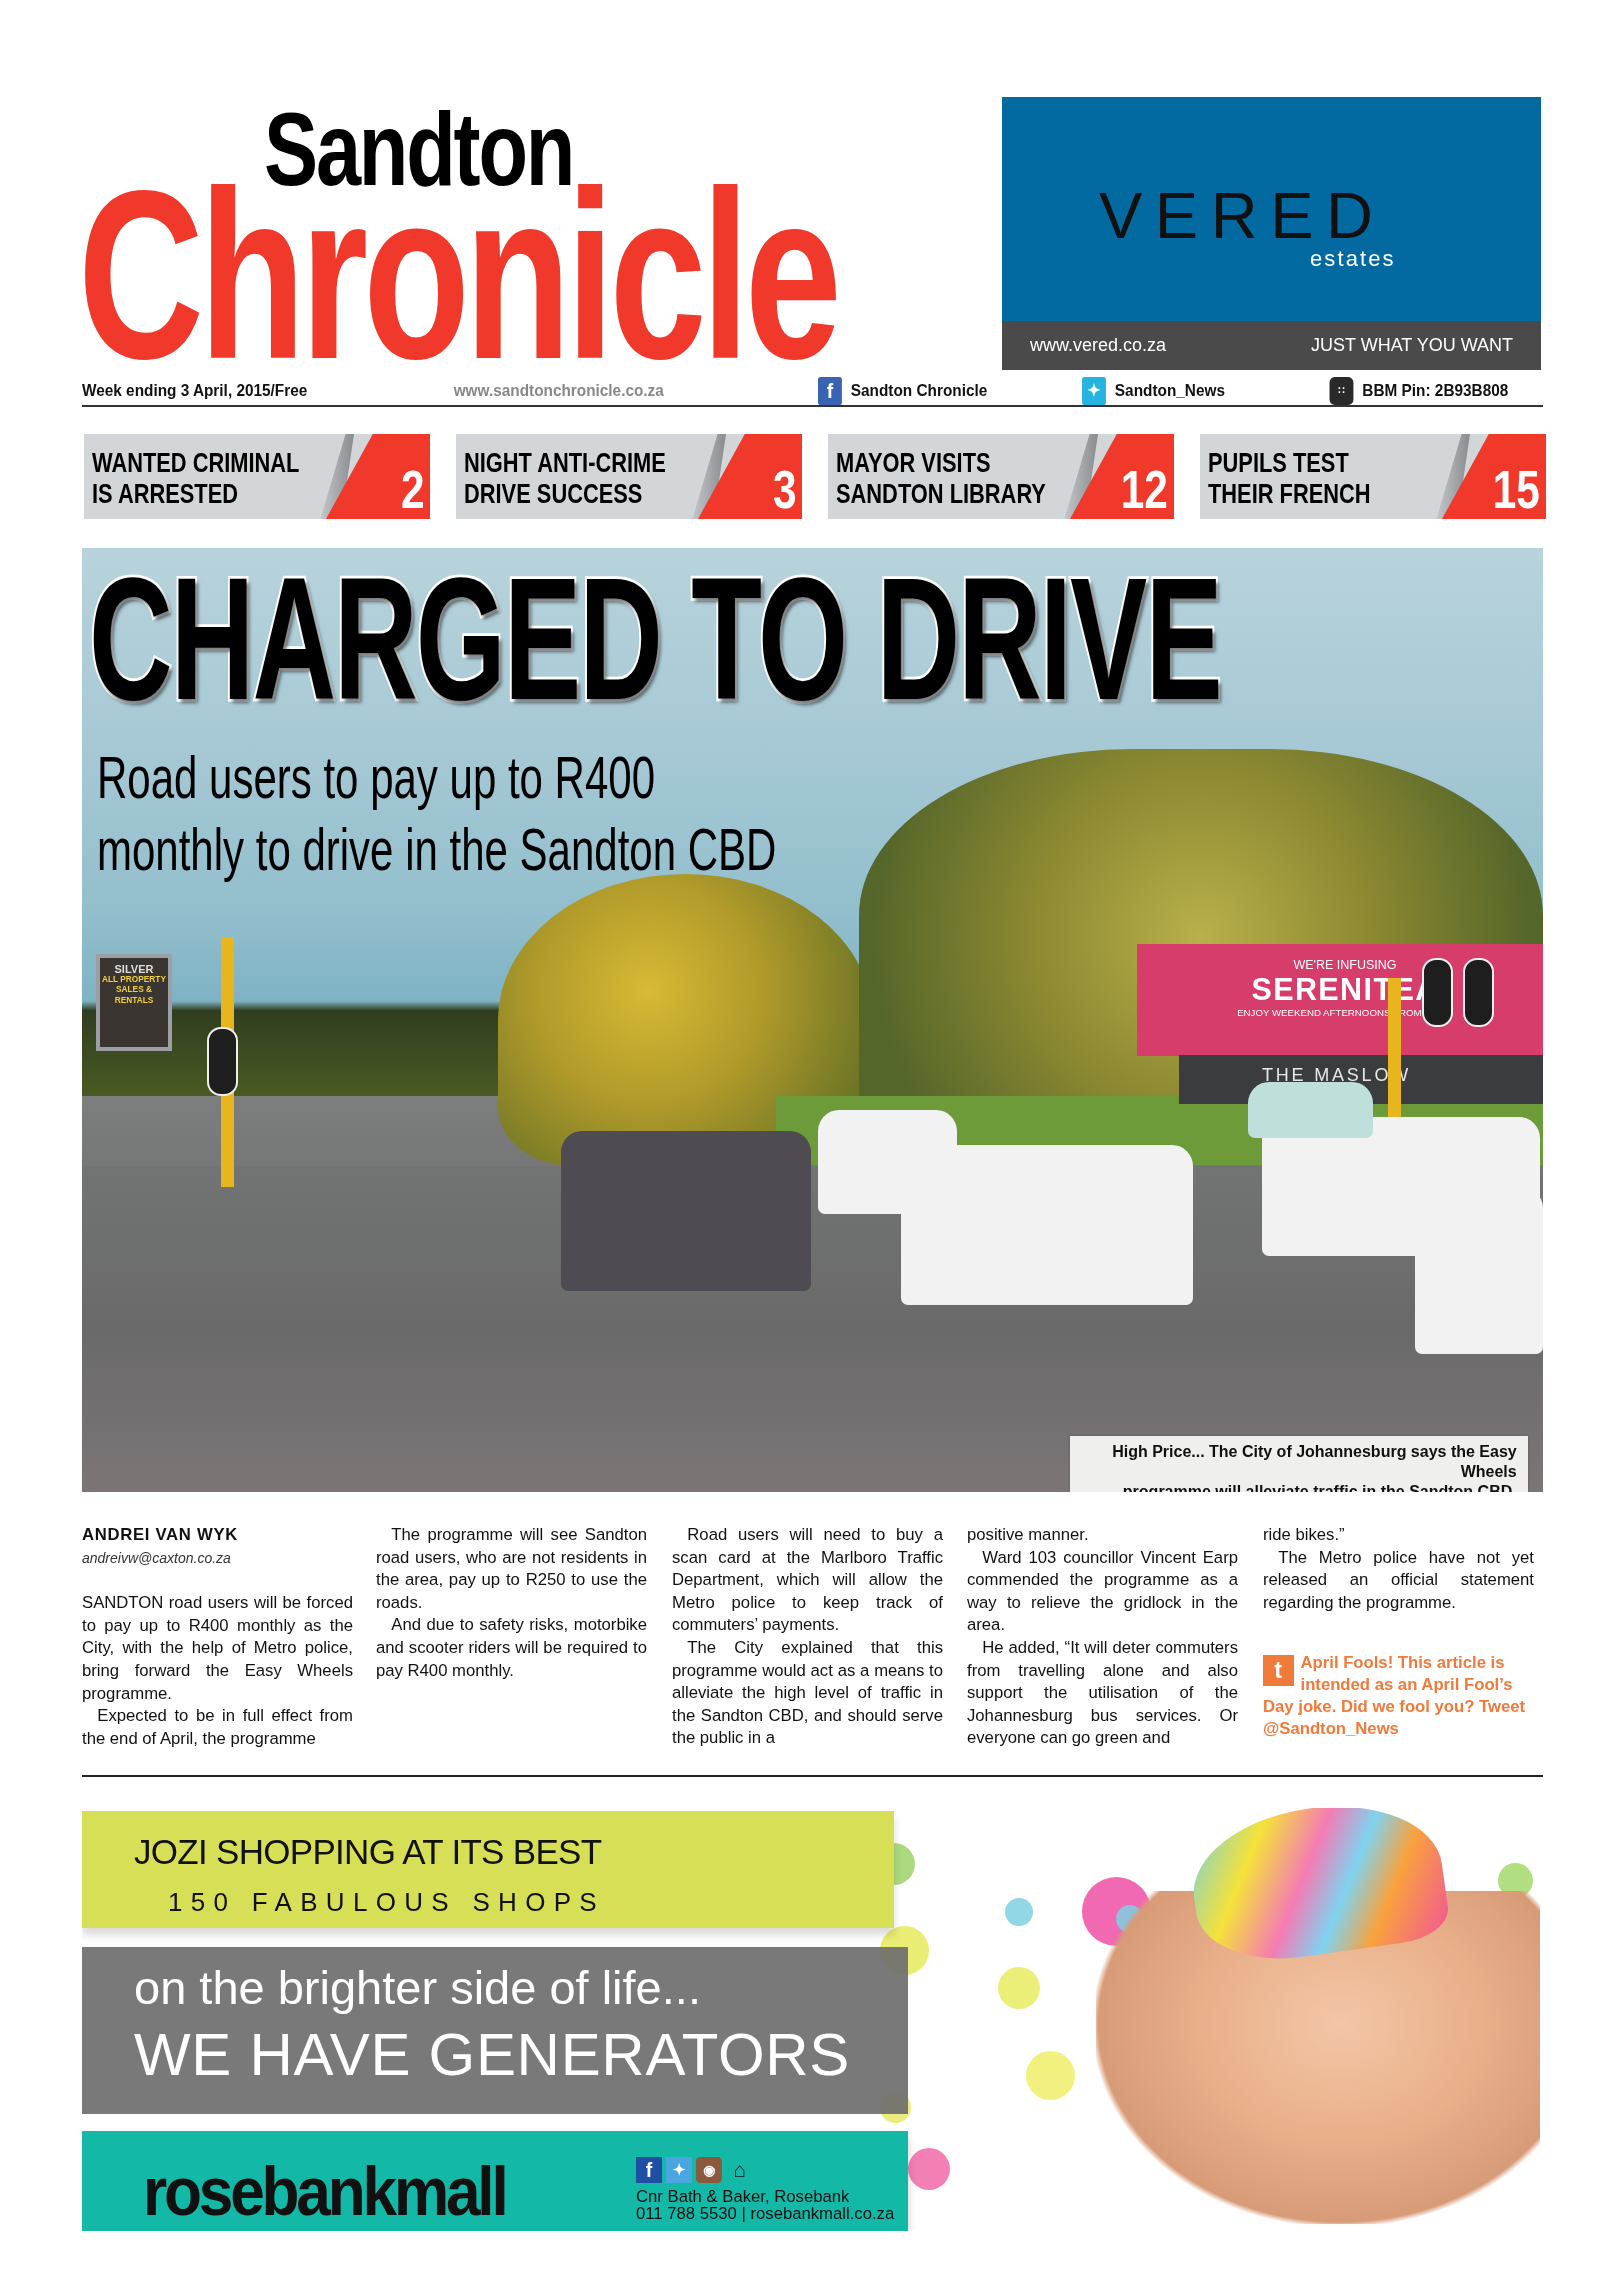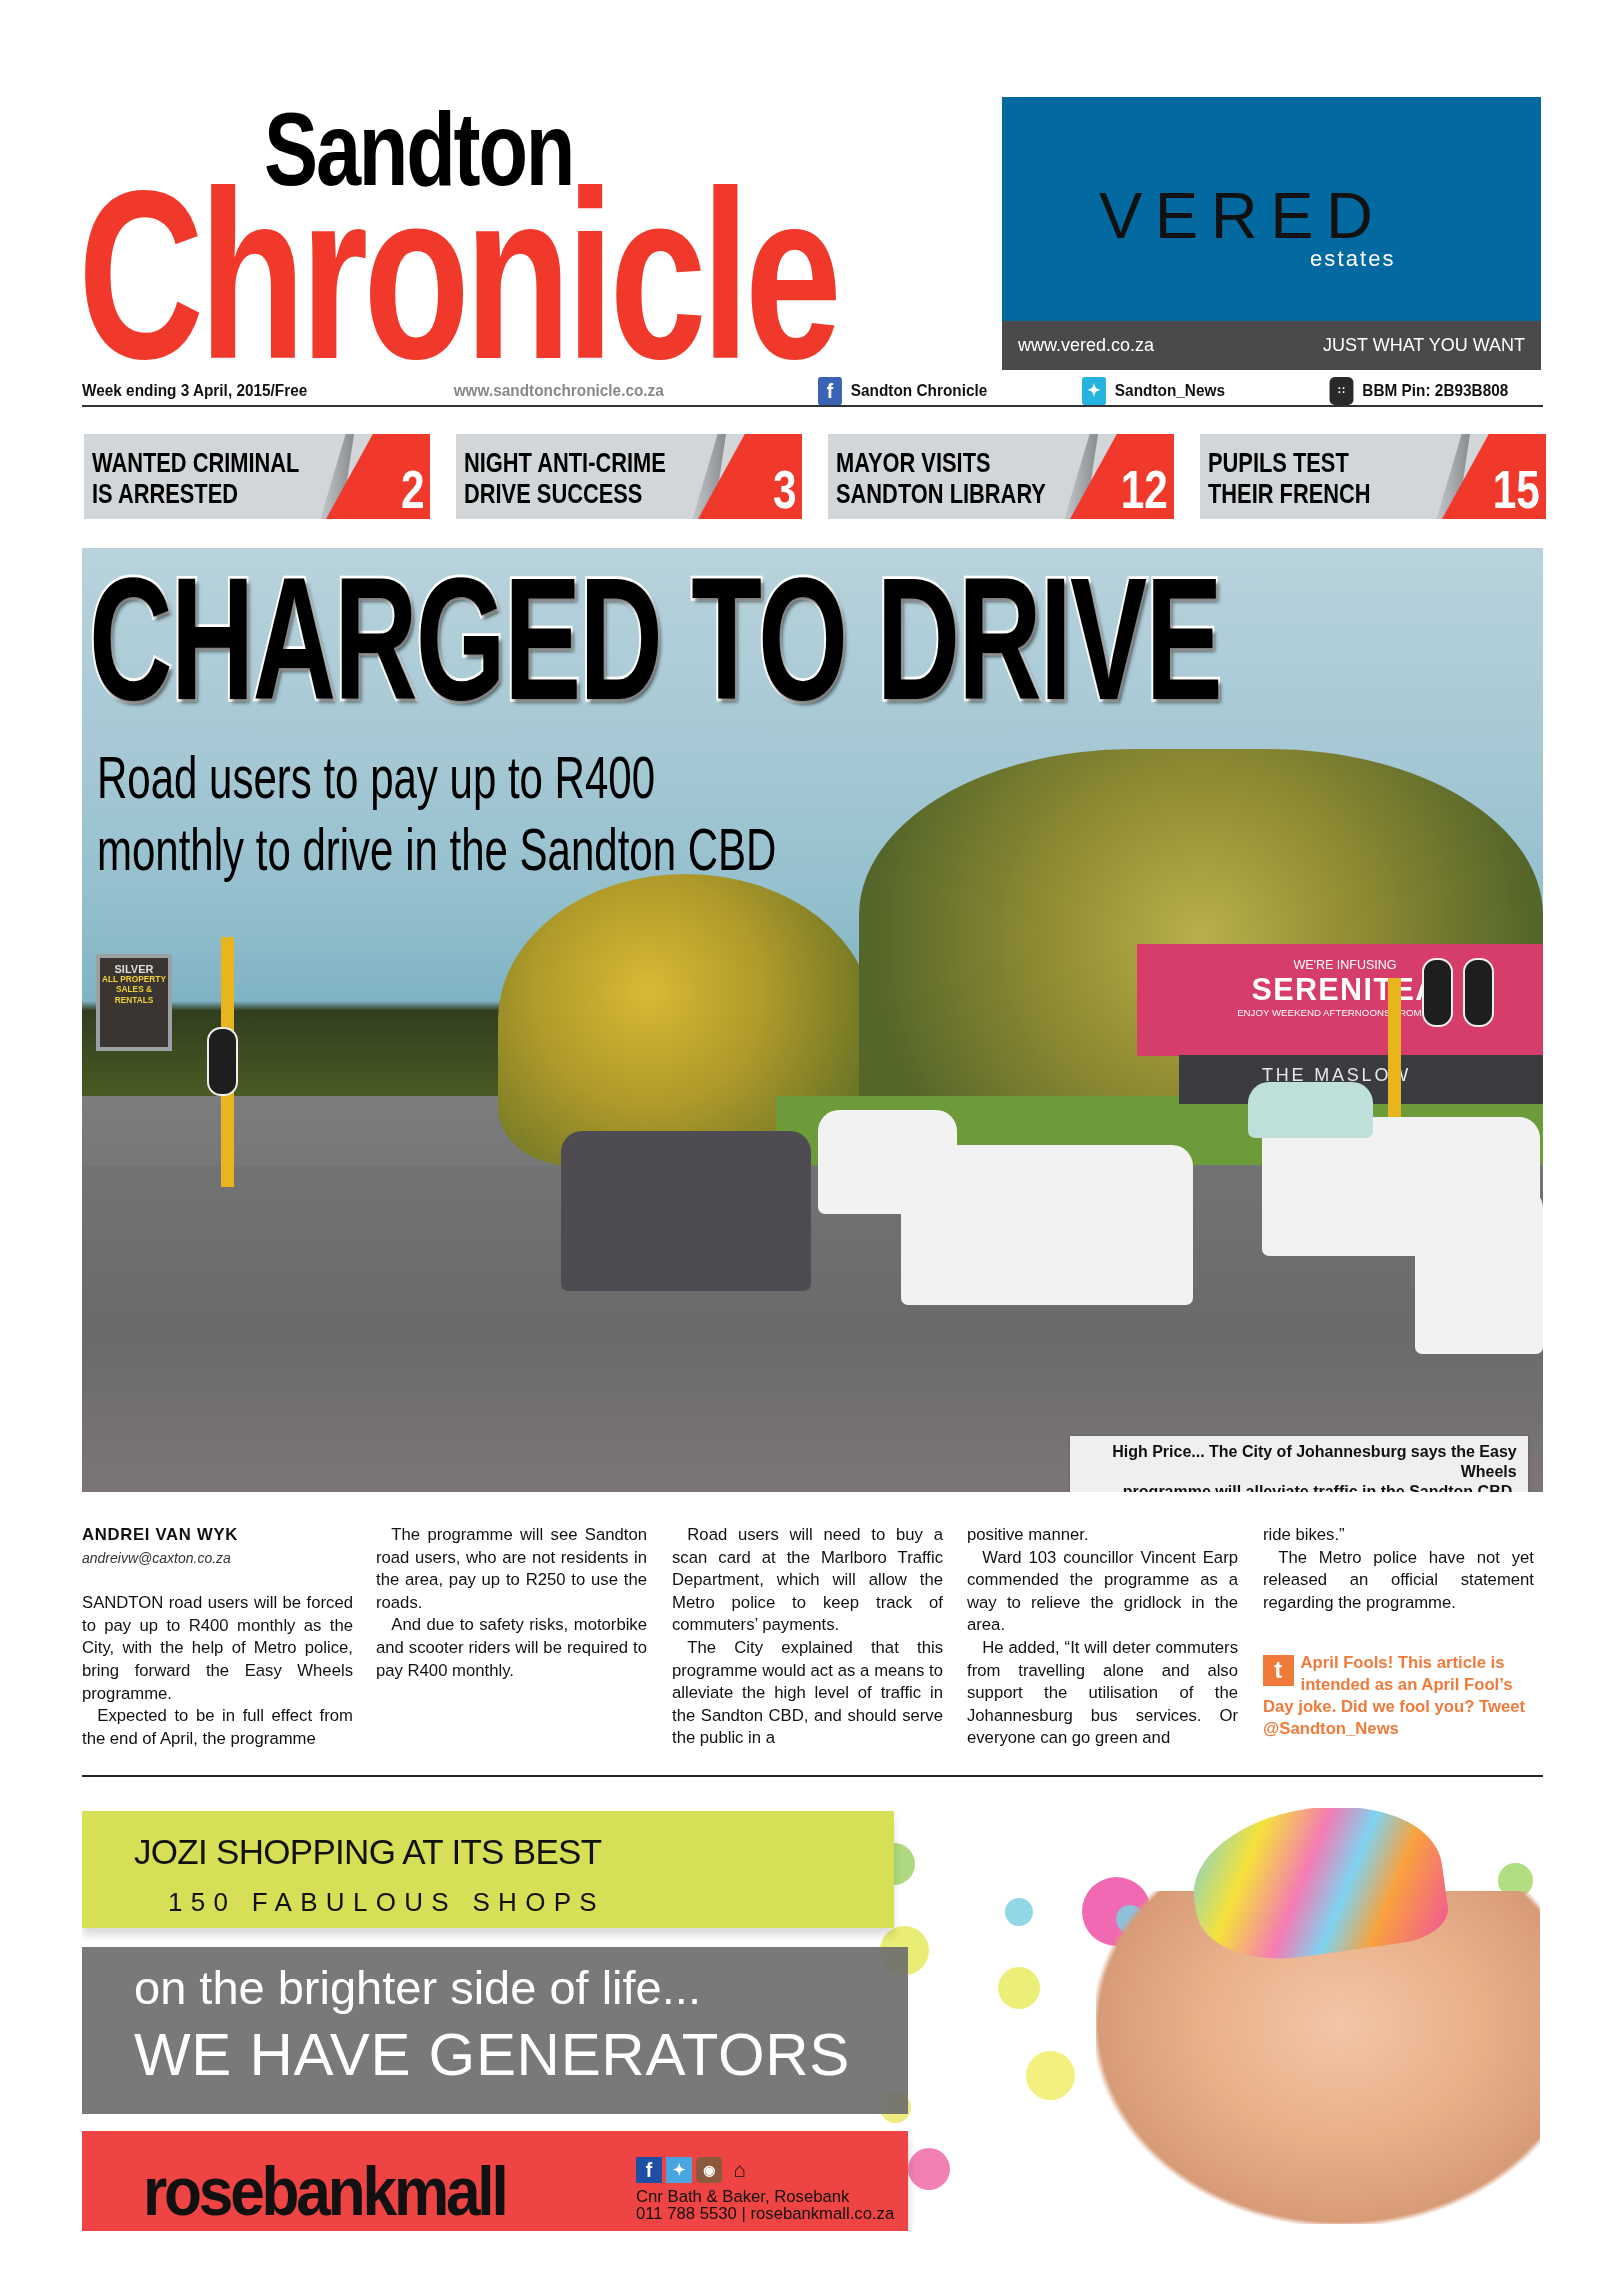--- a/index.html
+++ b/index.html
@@ -8,21 +8,21 @@
 
   
   .masthead { position: absolute; left: 78px; top: 90px; width: 923px; height: 278px; }
   .mh-sandton { position: absolute; left: 186px; top: 7px; font-family: "Liberation Sans Narrow", "Liberation Sans", sans-serif; font-weight: 700; font-size: 104px; letter-spacing: -2.8px; color: #000; transform: scaleX(0.78); transform-origin: left top; line-height: 1; }
   .mh-chronicle { position: absolute; left: 0; top: 66px; font-weight: 700; font-size: 239px; color: #f0392b; letter-spacing: -7px; transform: scaleX(0.73); transform-origin: left top; line-height: 1; }
 
   
   .vered { position: absolute; left: 1002px; top: 97px; width: 539px; height: 273px; background: #0369a1; }
   .vered-logo { position: absolute; left: 97px; top: 81px; font-family: "Liberation Sans", sans-serif; font-size: 65px; letter-spacing: 12.5px; color: #111; font-weight: 400; }
   .vered-sub { position: absolute; left: 308px; top: 149px; font-size: 22px; letter-spacing: 2.1px; color: #fff; }
-  .vered-bar { position: absolute; left: 0; bottom: 0; width: 100%; height: 49px; background: #4a4a4a; color: #fff; font-size: 18px; display: flex; align-items: center; justify-content: space-between; padding: 0 16px; }
+  .vered-bar { position: absolute; left: 0; bottom: 0; width: 100%; height: 49px; background: #4a4a4a; color: #fff; font-size: 18px; display: flex; align-items: center; justify-content: space-between; padding: 0 28px; }
 
   
   .infobar { position: absolute; left: 82px; top: 373px; width: 1458px; height: 35px; display: flex; align-items: center; font-weight: 700; font-size: 16.7px; transform: scaleX(0.92); transform-origin: left center; }
   .ib-item { position: absolute; display: flex; align-items: center; gap: 9.7px; white-space: nowrap; }
   .ib-url { color: #888; }
   .soc { width: 26px; height: 28px; border-radius: 2.8px; display: inline-flex; align-items: center; justify-content: center; color: #fff; font-size: 21px; font-weight: 700; }
   .soc.fb { background: #3b63b3; }
   .soc.tw { background: #27b3df; font-size: 16.7px; }
   .soc.bbm { background: #2a2a2a; font-size: 11px; border-radius: 5.6px; }
   .rule-top { position: absolute; left: 82px; top: 405px; width: 1461px; height: 2.1px; background: #333; }
@@ -74,21 +74,21 @@
 
   
   .ad { position: absolute; left: 82px; top: 1787px; width: 1461px; height: 444px; background: #fff; overflow: hidden; }
   .dot { position: absolute; border-radius: 50%; opacity: 0.85; }
   .ad-lime { position: absolute; left: 0; top: 24px; width: 812px; height: 117px; background: #d7df56; box-shadow: 0 7px 8.3px rgba(0,0,0,0.15); }
   .ad-lime .l1 { position: absolute; left: 52px; top: 21px; font-size: 35px; color: #111; letter-spacing: -0.7px; }
   .ad-lime .l2 { position: absolute; left: 86px; top: 76px; font-size: 26px; letter-spacing: 8.3px; color: #111; }
   .ad-grey { position: absolute; left: 0; top: 160px; width: 826px; height: 167px; background: rgba(110,110,110,0.92); color: #fff; }
   .ad-grey .g1 { position: absolute; left: 52px; top: 12.5px; font-size: 47px; }
   .ad-grey .g2 { position: absolute; left: 52px; top: 73px; font-size: 60px; letter-spacing: 0.7px; }
-  .ad-white { position: absolute; left: 0; top: 344px; width: 826px; height: 111px; background: #ef4444; box-shadow: 0 5.6px 8.3px rgba(0,0,0,0.2); }
+  .ad-white { position: absolute; left: 0; top: 344px; width: 826px; height: 111px; background: #14b8a6; box-shadow: 0 5.6px 8.3px rgba(0,0,0,0.2); }
   .rb-logo { position: absolute; left: 61px; top: 21px; font-weight: 700; font-size: 69px; letter-spacing: -3.5px; color: #111; transform: scaleX(0.9); transform-origin: left top; }
   .rb-icons { position: absolute; left: 554px; top: 26px; display: flex; gap: 4.2px; }
   .rb-icons span { width: 26px; height: 26px; display: inline-flex; align-items: center; justify-content: center; color: #fff; font-weight: 700; font-size: 19.4px; }
   .rb-icons .fb { background: #1f4fa5; }
   .rb-icons .tw { background: #4aa6e0; font-size: 15.3px; }
   .rb-icons .ig { background: #8b5a3c; border-radius: 4.2px; font-size: 14px; }
   .rb-icons .wifi { color: #111; background: transparent; font-size: 21px; }
   .rb-addr { position: absolute; left: 554px; top: 57px; font-size: 16.7px; line-height: 17.4px; color: #111; }
   .woman { position: absolute; left: 986px; top: 21px; width: 475px; height: 416px; overflow: hidden; }
   .woman .skin { position: absolute; left: 28px; top: 83px; width: 444px; height: 333px; background: radial-gradient(ellipse at 55% 40%, #f3c6a6 0%, #e9b08a 40%, #d89b78 70%, rgba(255,255,255,0) 72%); }

